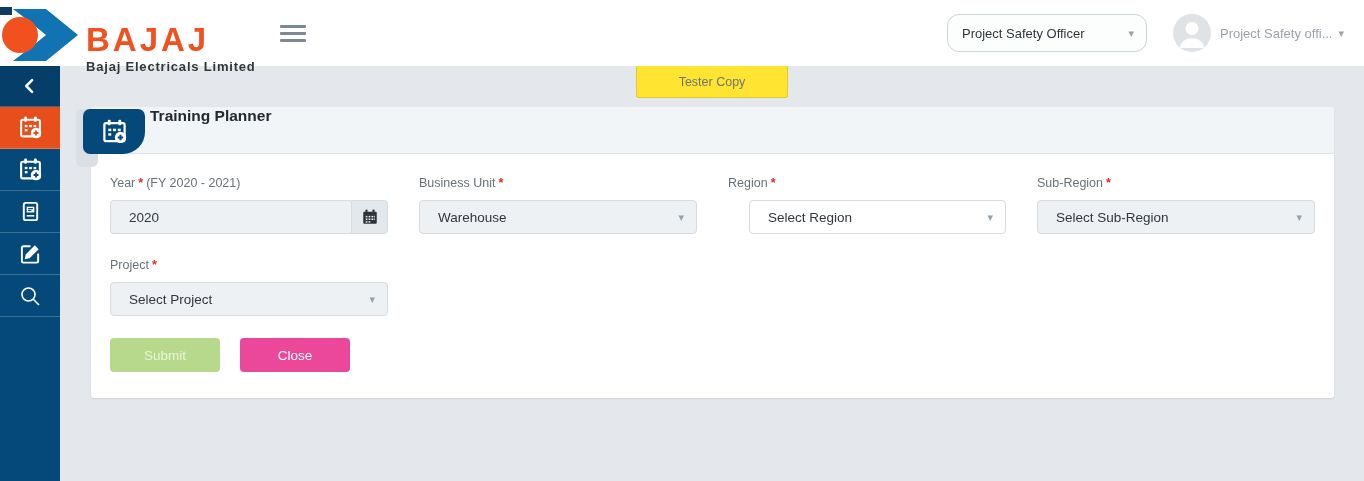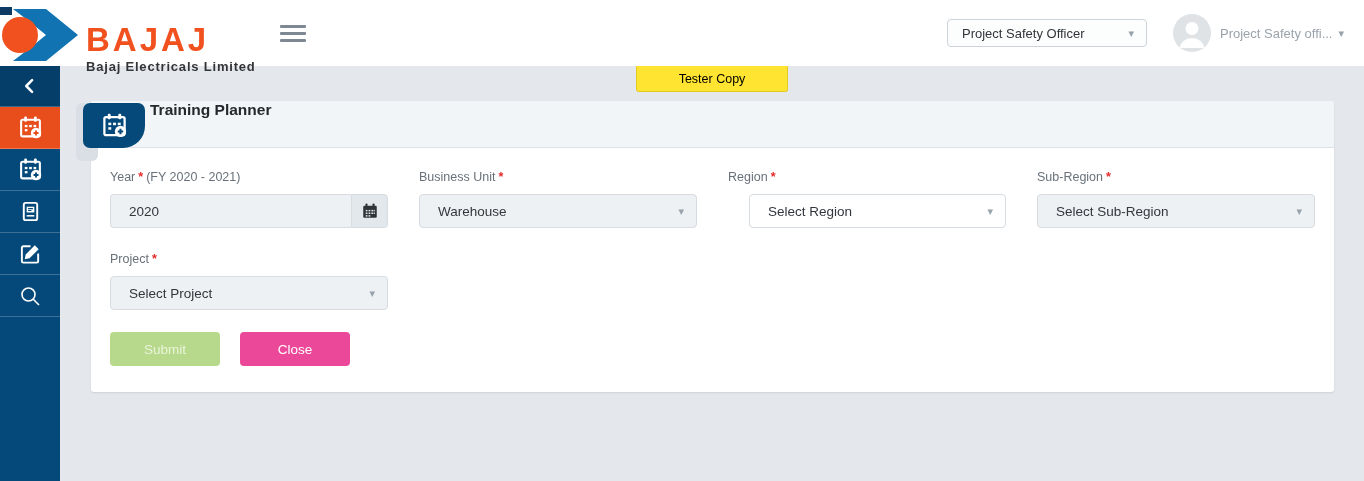--- a/index.html
+++ b/index.html
@@ -22,22 +22,22 @@
     font-size:33px; font-weight:800; letter-spacing:3px; line-height:34px;
     color:#f1511e;
   }
   .logo-sub {
     font-size:13px; font-weight:700; color:#333539; letter-spacing:0.8px; margin-top:2px;
   }
   .hamburger { margin-left:24px; width:26px; cursor:pointer; }
   .hamburger span { display:block; height:3px; background:#7d8893; margin:4px 0; border-radius:1px; }
 
   .role-select {
-    margin-left:auto; width:200px; height:28px;
-    border:1px solid #ccd3d9; border-radius:4px; background:#fcfdfd;
+    margin-left:auto; width:200px; height:38px;
+    border:1px solid #ccd3d9; border-radius:12px; background:#fcfdfd;
     display:flex; align-items:center; justify-content:space-between;
     padding:0 12px 0 14px; font-size:13px; color:#2f353a; cursor:pointer;
   }
   .caret { color:#98a2ab; font-size:11px; line-height:1; }
   .user-block { display:flex; align-items:center; margin-left:26px; padding-right:20px; cursor:pointer; }
   .avatar {
     width:38px; height:38px; border-radius:50%; background:#dfe3e6;
     position:relative; overflow:hidden; flex:none;
   }
   .user-name {
@@ -53,25 +53,25 @@
   .side-item {
     height:42px; display:flex; align-items:center; justify-content:center;
     border-bottom:1px solid rgba(255,255,255,0.22); cursor:pointer;
   }
   .side-item.collapse { height:41px; background:#053e68; }
   .side-item.active { background:#e84e1c; }
 
   
   .content { position:absolute; top:66px; left:60px; right:0; bottom:0; }
   .banner {
-    width:152px; height:26px; margin:0 auto;
+    width:152px; height:32px; margin:0 auto;
     background:#ffe531; border:1px solid #e3ca25; border-top:none;
     border-radius:0 0 3px 3px;
     display:flex; align-items:center; justify-content:center;
-    font-size:12.5px; color:#000000;
+    font-size:12.5px; color:#737373;
   }
 
   .card {
     position:relative; margin:9px 30px 0 31px;
     background:#ffffff; border-radius:3px;
     box-shadow:0 1px 2px rgba(0,0,0,0.10);
   }
   .card-header {
     height:47px; background:#f1f5f8; border-bottom:1px solid #dee3e8;
     border-radius:3px 3px 0 0;

